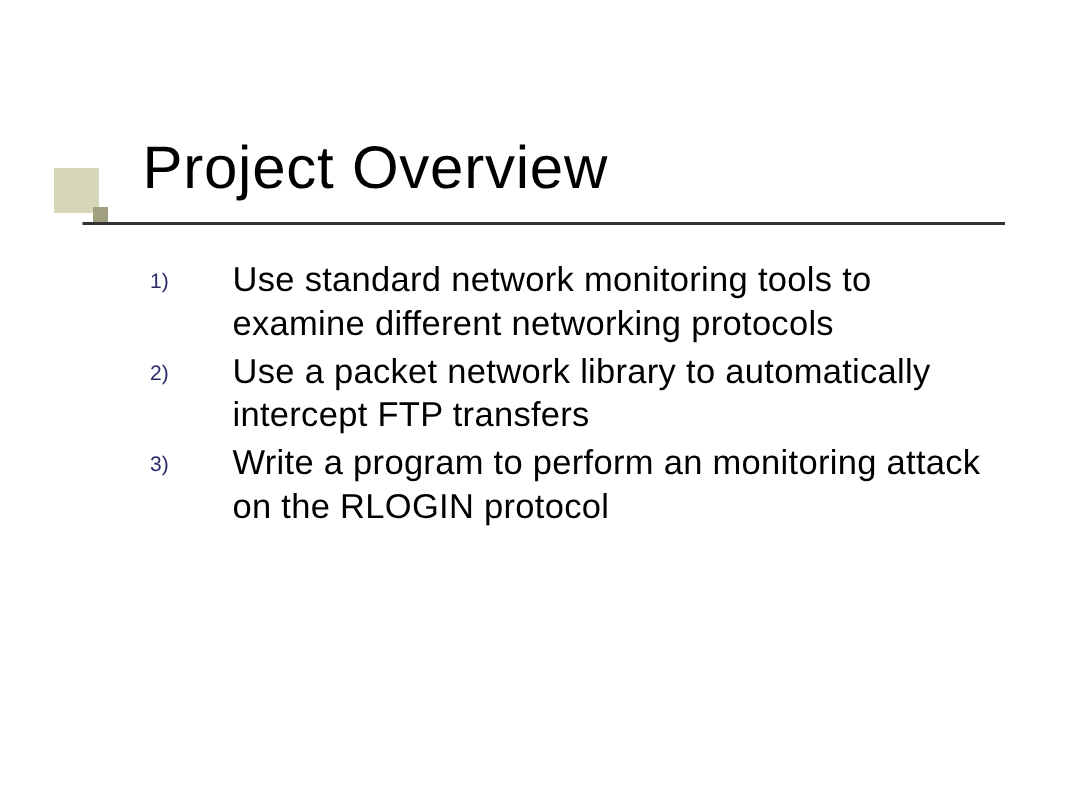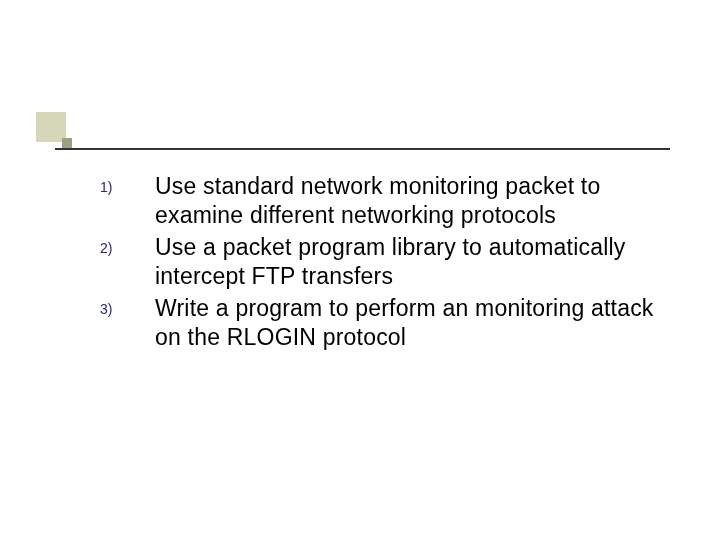--- a/index.html
+++ b/index.html
@@ -91,28 +91,31 @@
     }
   </style>
 </head>
 <body>
 
 <div class="slide">
   <div class="title-decoration">
     <div class="title-square"></div>
     <div class="title-small-square"></div>
   </div>
+  <div class="title-area">
+    <div class="title-text">Project Overview</div>
+  </div>
   <div class="title-underline"></div>
   <div class="content-area">
     <div class="list-item">
       <div class="item-number">1)</div>
-      <div class="item-text">Use standard network monitoring packet to examine different networking protocols</div>
+      <div class="item-text">Use standard network monitoring tools to examine different networking protocols</div>
     </div>
     <div class="list-item">
       <div class="item-number">2)</div>
-      <div class="item-text">Use a packet program library to automatically intercept FTP transfers</div>
+      <div class="item-text">Use a packet network library to automatically intercept FTP transfers</div>
     </div>
     <div class="list-item">
       <div class="item-number">3)</div>
       <div class="item-text">Write a program to perform an monitoring attack on the RLOGIN protocol</div>
     </div>
   </div>
 </div>
 
 </body></html>

